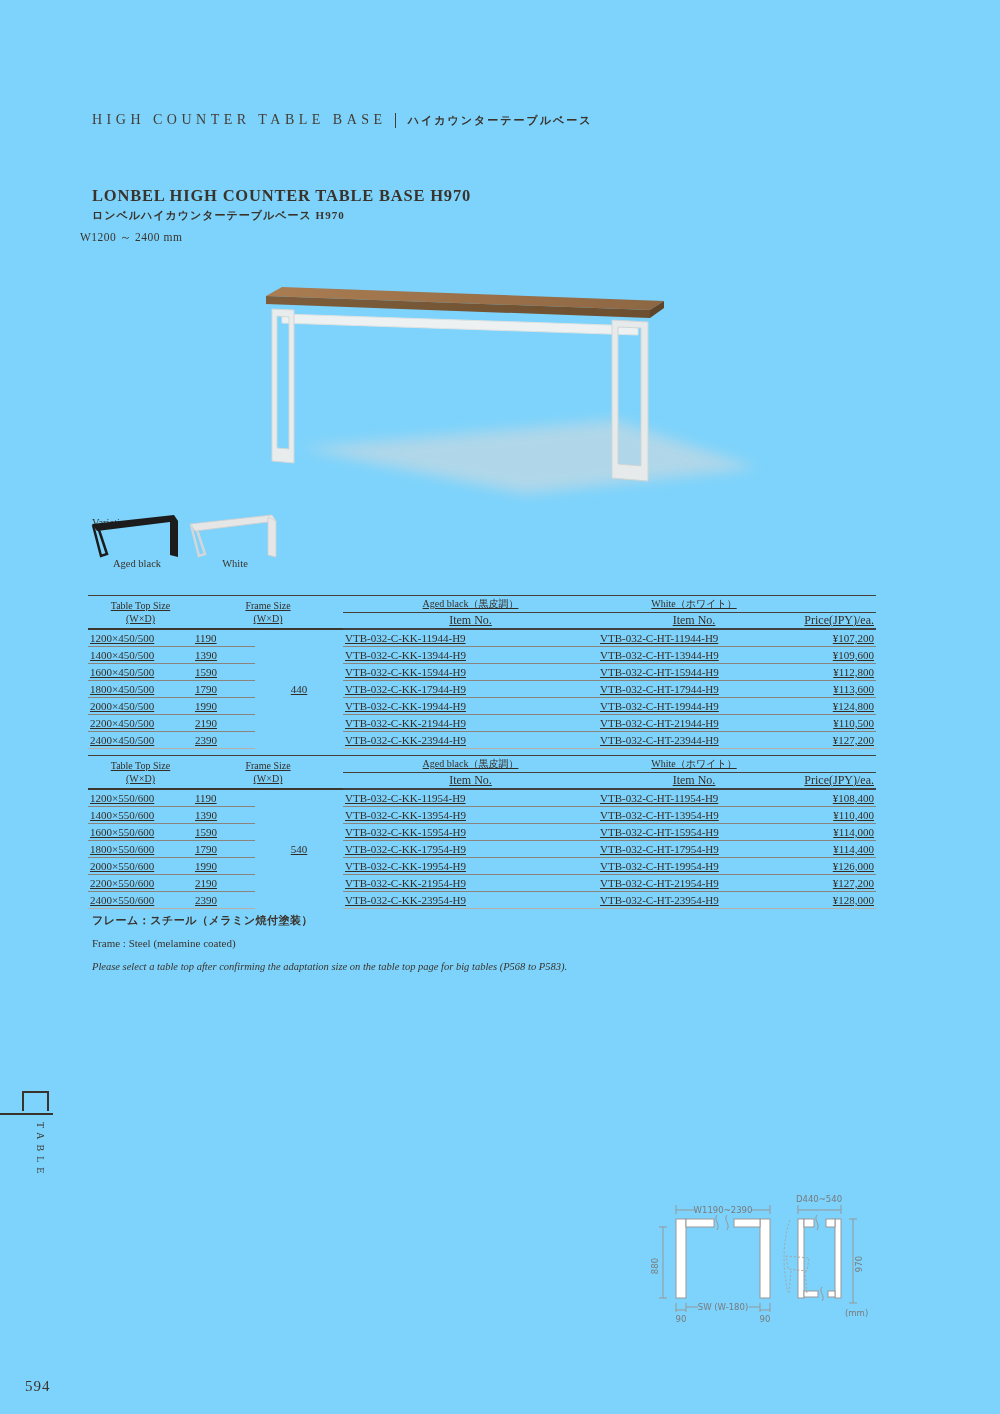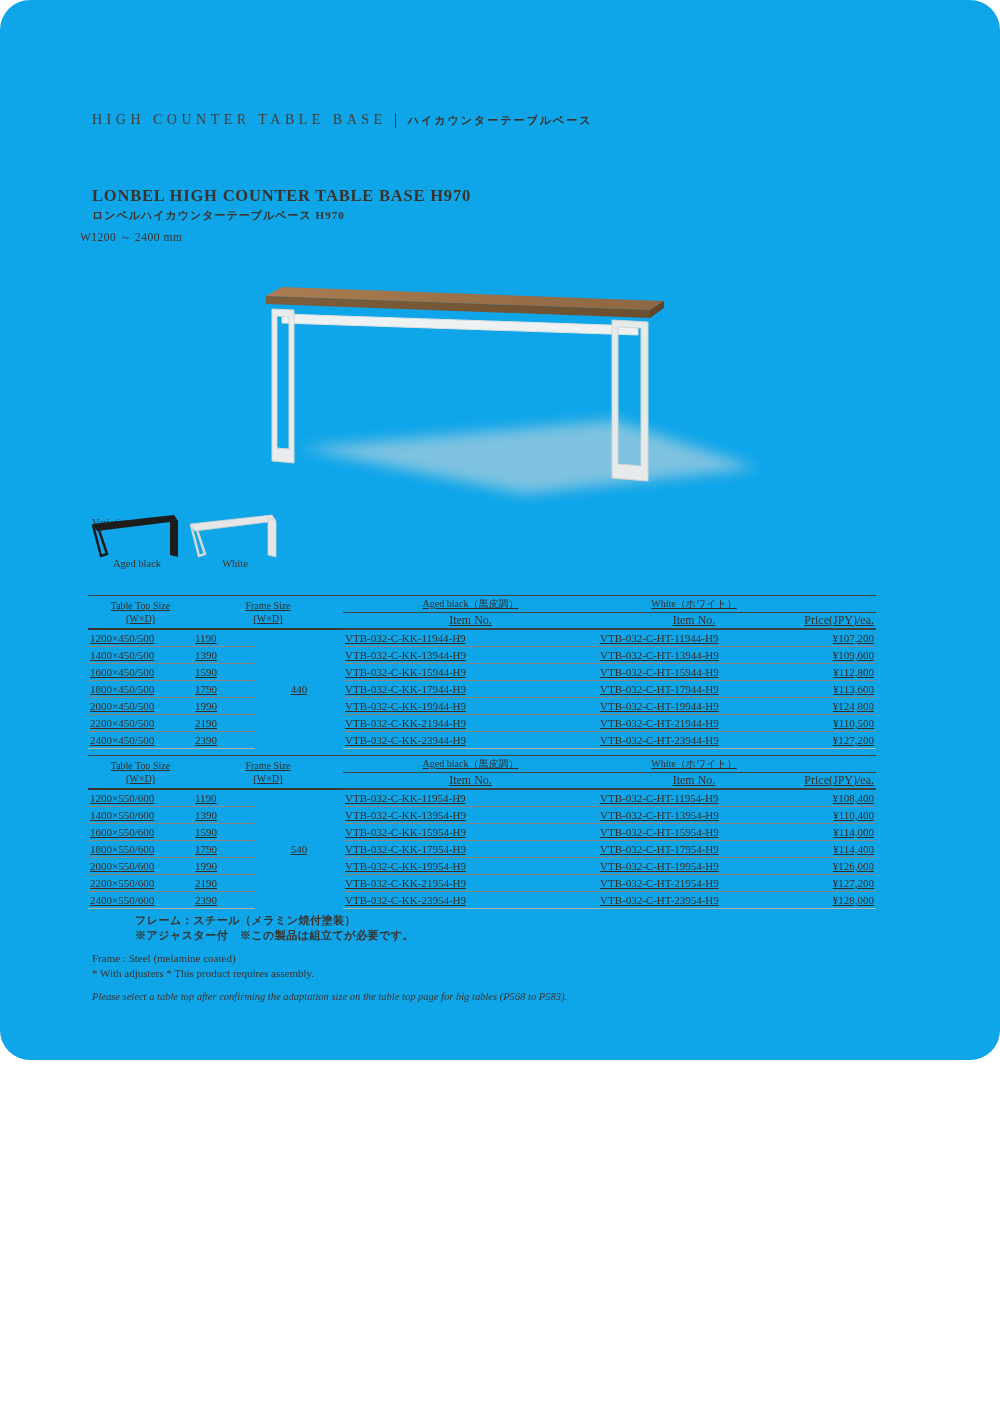--- a/index.html
+++ b/index.html
@@ -1,19 +1,19 @@
 <!DOCTYPE html>
 <html><head>
 <meta charset="utf-8">
 <style>
   * { box-sizing: border-box; }
   html,body { margin:0; padding:0; background:#fff; }
   .page {
-    position:relative; width:1000px; height:1060px; background:#0ea5e9;
-    font-family:"Liberation Serif","DejaVu Serif",serif; color:#3a332b; overflow:hidden;border-radius:30px;
+    position:relative; width:1000px; height:1414px; background:#7dd3fc;
+    font-family:"Liberation Serif","DejaVu Serif",serif; color:#3a332b; overflow:hidden;
   }
 
   
   .cat-header { position:absolute; left:92px; top:112px; display:flex; align-items:center; }
   .cat-header .en { font-size:14px; letter-spacing:4.5px; color:#453c33; }
   .cat-divider { width:1px; height:15px; background:#453c33; margin:0 12px 0 8px; }
   .cat-header .jp { font-size:11px; letter-spacing:2px; font-weight:bold; }
 
   
   .prod-name-en { position:absolute; left:92px; top:186px; font-size:16.5px; font-weight:bold; letter-spacing:0.8px; }
@@ -44,21 +44,21 @@
   .spec-table td { border-bottom:1px solid #8a847c; height:16px; padding:0 2px; font-size:11px; line-height:16px; white-space:nowrap; overflow:hidden; }
   .spec-table tr:last-child td { border-bottom-color:#b5afa7; }
   .c-size { padding-left:6px; }
   .c-fw { padding-left:4px; }
   .c-depth { border-bottom:none !important; text-align:center; vertical-align:middle; }
   .c-item { text-align:left; }
   .c-price { text-align:right; padding-right:3px; }
 
   
   .notes { position:absolute; left:92px; top:913px; font-size:11px; line-height:15px; }
-  .notes .jp { font-weight:bold; letter-spacing:0.5px;margin-left:43px; }
+  .notes .jp { font-weight:bold; letter-spacing:0.5px; }
   .notes .gap { height:8px; }
   .notes .small { font-size:10.5px;font-style:italic; }
 
   
   .tab-icon { position:absolute; left:22px; top:1091px; width:27px; height:20px;
               border-top:2.5px solid #3a332b; border-left:2.5px solid #3a332b; border-right:2.5px solid #3a332b; }
   .tab-line { position:absolute; left:0; top:1113px; width:53px; height:2px; background:#3a332b; }
   .tab-text { position:absolute; left:35px; top:1122px; writing-mode:vertical-rl; font-size:10px; letter-spacing:5px; color:#3a332b; }
 
   .page-number { position:absolute; left:25px; top:1378px; font-size:15px; letter-spacing:1px; }
@@ -281,24 +281,22 @@
           <td class="c-fw">2390</td>
           <td class="c-item">VTB-032-C-KK-23954-H9</td>
           <td class="c-item">VTB-032-C-HT-23954-H9</td>
           <td class="c-price">¥128,000</td>
         </tr>
       </tbody>
   </table>
 
   <div class="notes">
     <div class="jp">フレーム：スチール（メラミン焼付塗装）</div>
-    <div class="jp">※アジャスター付　※この製品は組立てが必要です。</div>
     <div class="gap"></div>
     <div>Frame : Steel (melamine coated)</div>
-    <div>* With adjusters    * This product requires assembly.</div>
     <div class="gap"></div>
     <div class="small">Please select a table top after confirming the adaptation size on the table top page for big tables (P568 to P583).</div>
   </div>
 
   <div class="tab-icon"></div>
   <div class="tab-line"></div>
   <div class="tab-text">TABLE</div>
 
   <div class="page-number">594</div>
 

